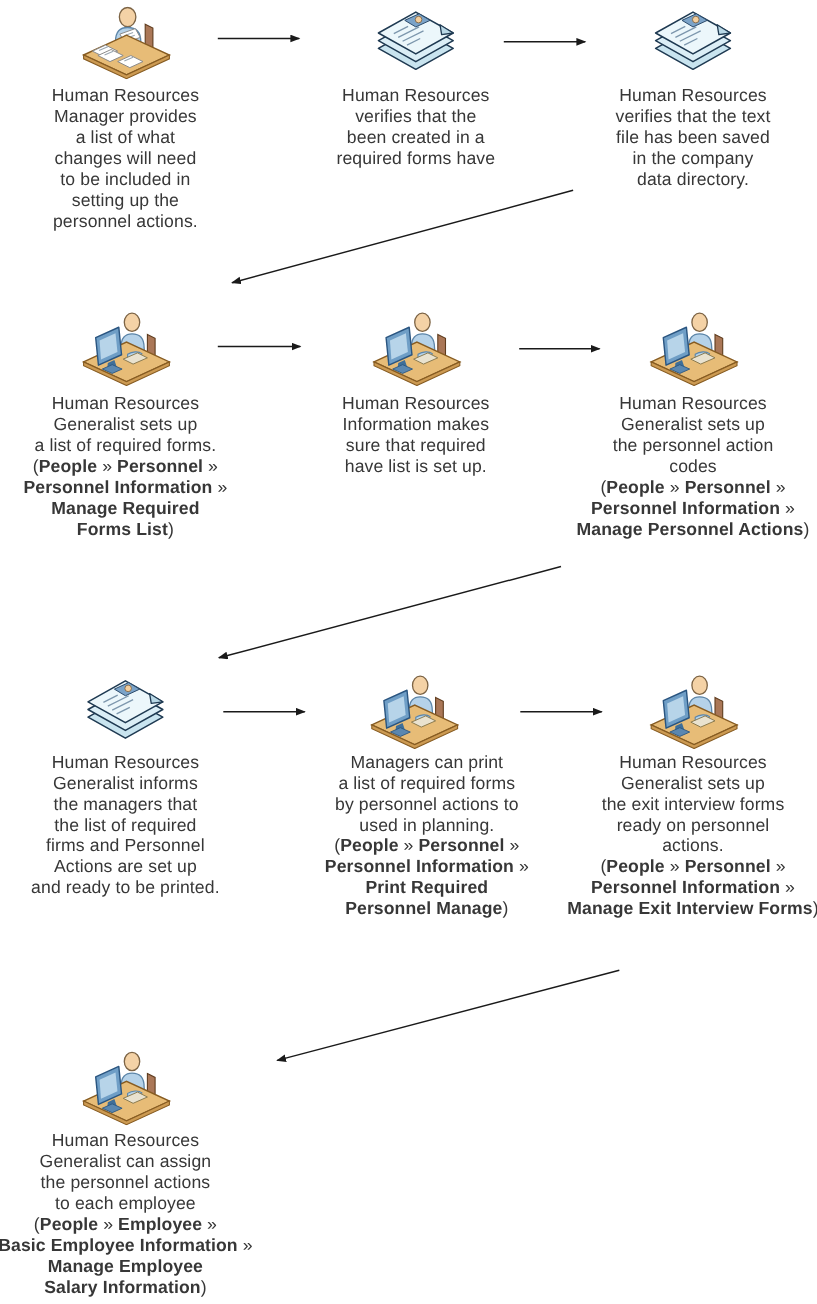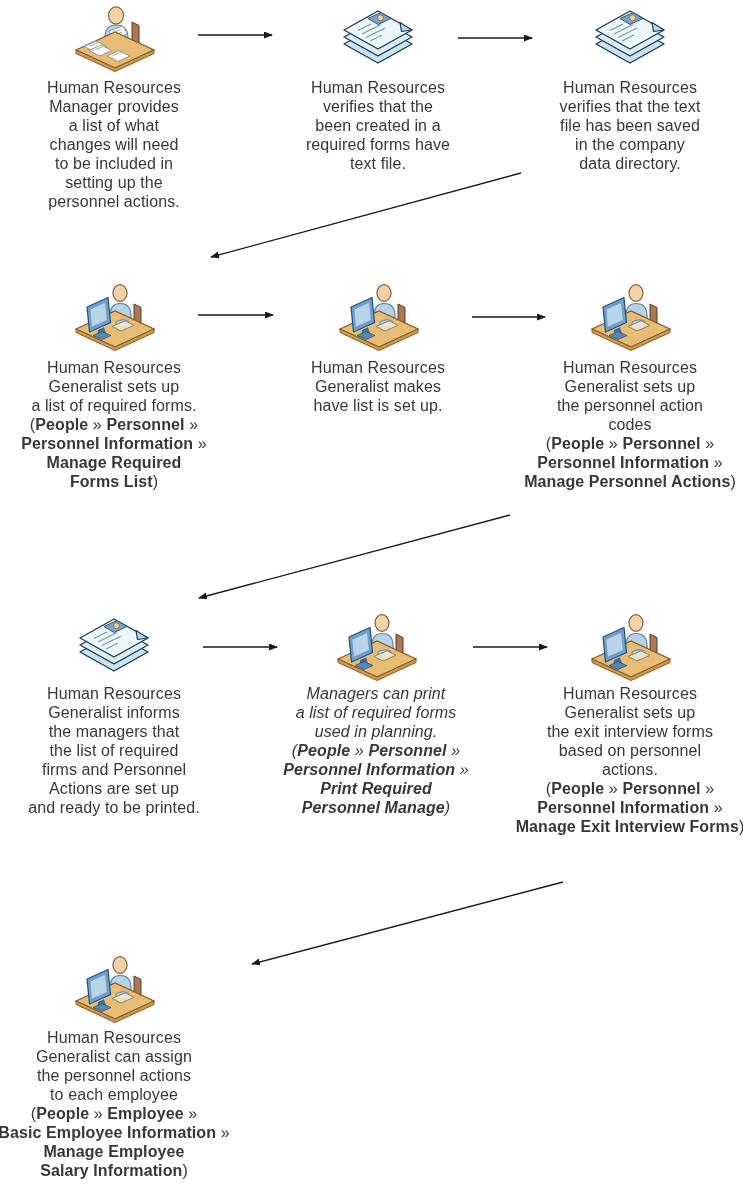--- a/index.html
+++ b/index.html
@@ -110,21 +110,20 @@
       </div>
       <div class="node">
         <div class="icon-wrap" style="left: 338px; top: 8px;"><svg width="80" height="56" viewBox="0 0 80 56">
             <use href="#icon-documents-stack"></use>
           </svg></div>
         <div class="caption" style="left: 253px; top: 78px;">
           <div class="line"><span class="seg">Human Resources</span></div>
           <div class="line"><span class="seg">verifies that the</span></div>
           <div class="line"><span class="seg">been created in a</span></div>
           <div class="line"><span class="seg">required forms have</span></div>
-          <div class="line"><span class="seg">text file.</span></div>
         </div>
       </div>
       <div class="node">
         <div class="icon-wrap" style="left: 590px; top: 8px;"><svg width="80" height="56" viewBox="0 0 80 56">
             <use href="#icon-documents-stack"></use>
           </svg></div>
         <div class="caption" style="left: 505px; top: 78px;">
           <div class="line"><span class="seg">Human Resources</span></div>
           <div class="line"><span class="seg">verifies that the text</span></div>
           <div class="line"><span class="seg">file has been saved</span></div>
@@ -145,21 +144,22 @@
           <div class="line"><span class="seg-b">Manage Required</span></div>
           <div class="line"><span class="seg-b">Forms List</span><span class="seg">)</span></div>
         </div>
       </div>
       <div class="node">
         <div class="icon-wrap" style="left: 336px; top: 283px;"><svg width="84" height="68" viewBox="0 0 84 68">
             <use href="#icon-person-computer"></use>
           </svg></div>
         <div class="caption" style="left: 253px; top: 358px;">
           <div class="line"><span class="seg">Human Resources</span></div>
-          <div class="line"><span class="seg">Generalist makes</span></div>
+          <div class="line"><span class="seg">Information makes</span></div>
+          <div class="line"><span class="seg">sure that required</span></div>
           <div class="line"><span class="seg">have list is set up.</span></div>
         </div>
       </div>
       <div class="node">
         <div class="icon-wrap" style="left: 588px; top: 283px;"><svg width="84" height="68" viewBox="0 0 84 68">
             <use href="#icon-person-computer"></use>
           </svg></div>
         <div class="caption" style="left: 505px; top: 358px;">
           <div class="line"><span class="seg">Human Resources</span></div>
           <div class="line"><span class="seg">Generalist sets up</span></div>
@@ -181,39 +181,40 @@
           <div class="line"><span class="seg">the list of required</span></div>
           <div class="line"><span class="seg">firms and Personnel</span></div>
           <div class="line"><span class="seg">Actions are set up</span></div>
           <div class="line"><span class="seg">and ready to be printed.</span></div>
         </div>
       </div>
       <div class="node">
         <div class="icon-wrap" style="left: 334px; top: 613px;"><svg width="84" height="68" viewBox="0 0 84 68">
             <use href="#icon-person-computer"></use>
           </svg></div>
-        <div class="caption" style="left: 251px; top: 684px; font-style: italic;">
+        <div class="caption" style="left: 263px; top: 684px;">
           <div class="line"><span class="seg">Managers can print</span></div>
           <div class="line"><span class="seg">a list of required forms</span></div>
+          <div class="line"><span class="seg">by personnel actions to</span></div>
           <div class="line"><span class="seg">used in planning.</span></div>
           <div class="line"><span class="seg">(</span><span class="seg-b">People</span><span class="seg"> » </span><span class="seg-b">Personnel</span><span class="seg"> »</span></div>
           <div class="line"><span class="seg-b">Personnel Information</span><span class="seg"> »</span></div>
           <div class="line"><span class="seg-b">Print Required</span></div>
           <div class="line"><span class="seg-b">Personnel Manage</span><span class="seg">)</span></div>
         </div>
       </div>
       <div class="node">
         <div class="icon-wrap" style="left: 588px; top: 613px;"><svg width="84" height="68" viewBox="0 0 84 68">
             <use href="#icon-person-computer"></use>
           </svg></div>
         <div class="caption" style="left: 505px; top: 684px;">
           <div class="line"><span class="seg">Human Resources</span></div>
           <div class="line"><span class="seg">Generalist sets up</span></div>
           <div class="line"><span class="seg">the exit interview forms</span></div>
-          <div class="line"><span class="seg">based on personnel</span></div>
+          <div class="line"><span class="seg">ready on personnel</span></div>
           <div class="line"><span class="seg">actions.</span></div>
           <div class="line"><span class="seg">(</span><span class="seg-b">People</span><span class="seg"> » </span><span class="seg-b">Personnel</span><span class="seg"> »</span></div>
           <div class="line"><span class="seg-b">Personnel Information</span><span class="seg"> »</span></div>
           <div class="line"><span class="seg-b">Manage Exit Interview Forms</span><span class="seg">)</span></div>
         </div>
       </div>
       <div class="node">
         <div class="icon-wrap" style="left: 72px; top: 955px;"><svg width="84" height="68" viewBox="0 0 84 68">
             <use href="#icon-person-computer"></use>
           </svg></div>

